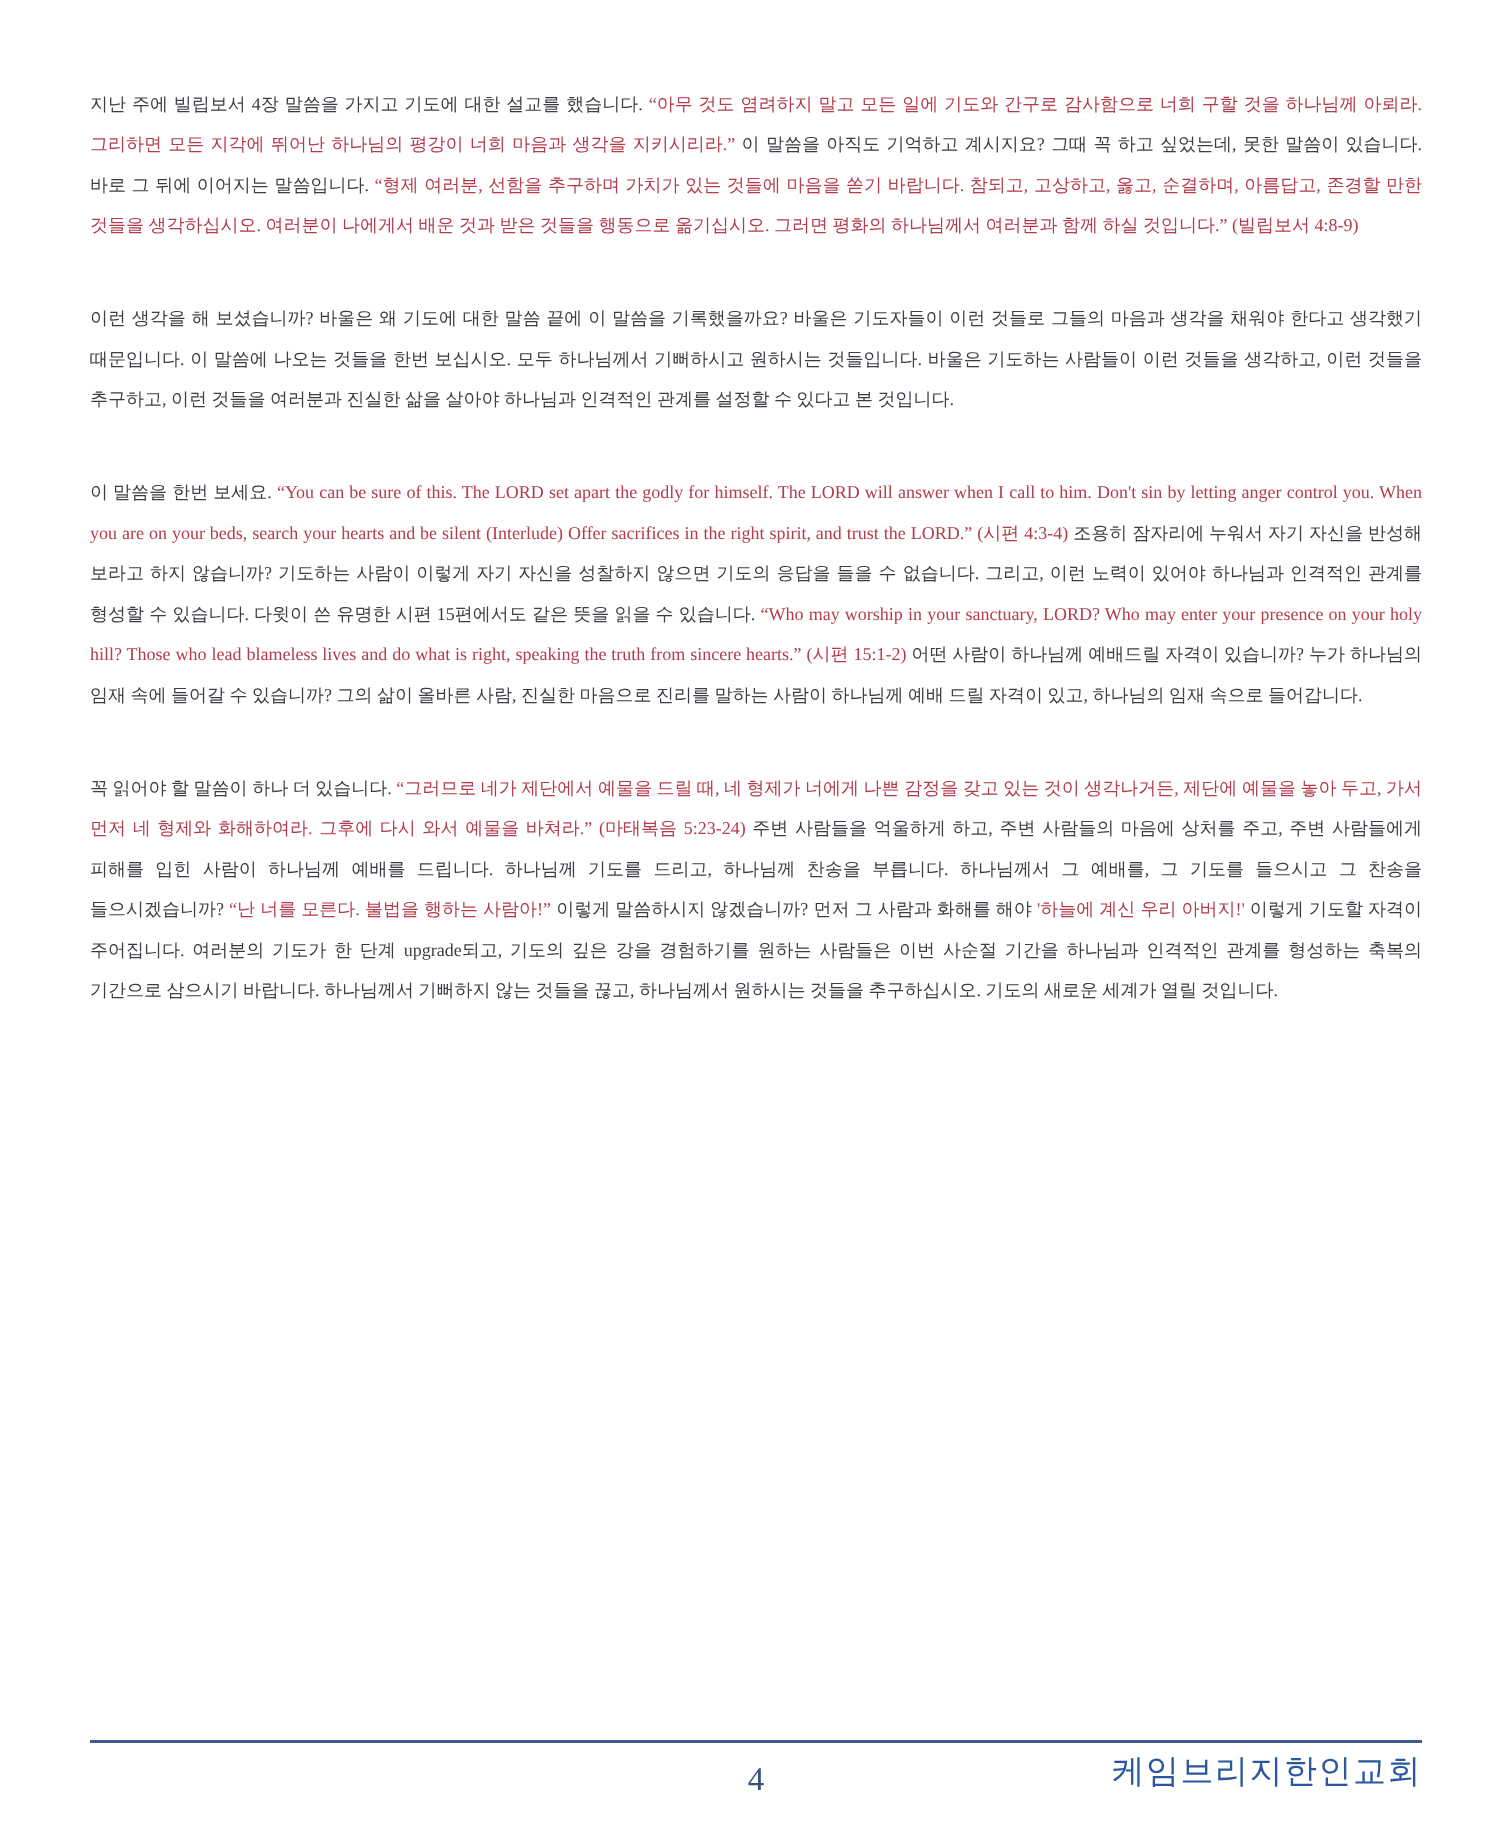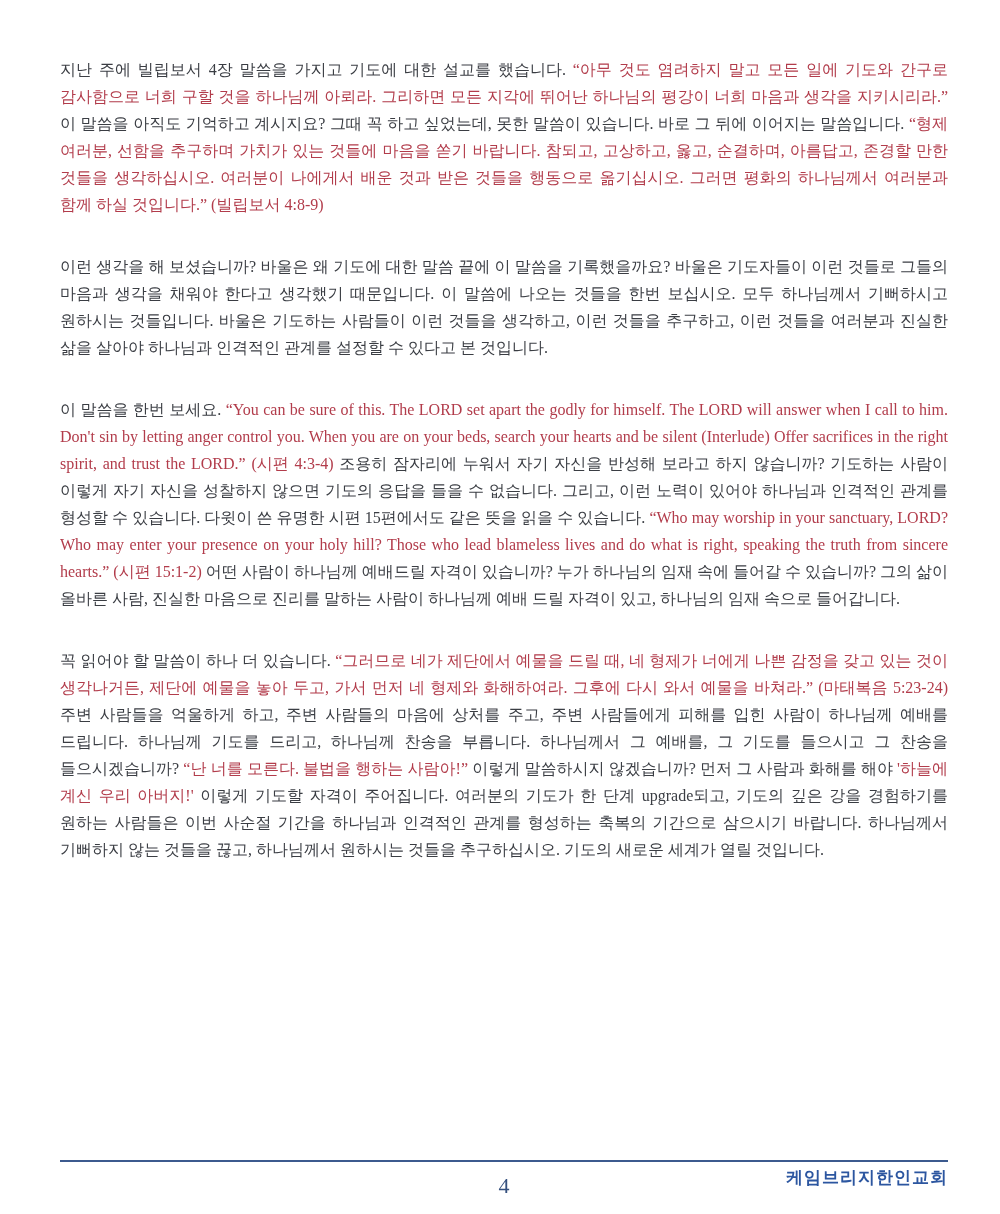--- a/index.html
+++ b/index.html
@@ -23,21 +23,21 @@
     overflow:hidden;
   }
   .content{
     position:absolute;
     left:60px;
     top:56px;
     width:888px;
   }
   .para{
     margin:0;
-    font-size:16px;
+    font-size:12px;
     line-height:27px;
     color:var(--ink);
     text-align:justify;
     text-justify:inter-word;
     word-break:keep-all;
   }
   .para + .para{
     margin-top:35px;
   }
   .run.ink{color:var(--ink);}
@@ -52,22 +52,22 @@
   .footer-rule{
     border:0;
     border-top:2px solid var(--rule);
     margin:0;
     width:100%;
   }
   .church-name{
     position:absolute;
     right:0;
     top:6px;
-    font-size:17px;
-    font-weight:bold;
+    font-size:22px;
+    font-weight:normal;
     color:var(--church);
     letter-spacing:1px;
     margin-left:48px;
   }
   .page-number{
     position:absolute;
     left:0;
     right:0;
     top:13px;
     text-align:center;

